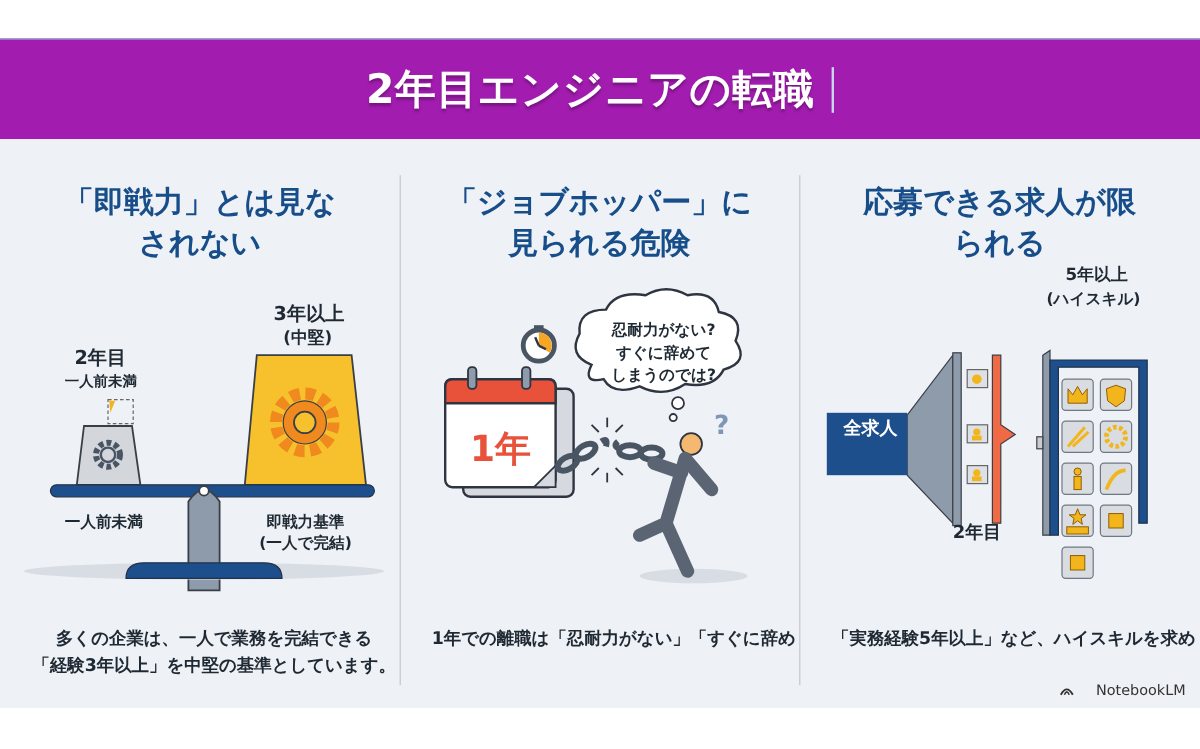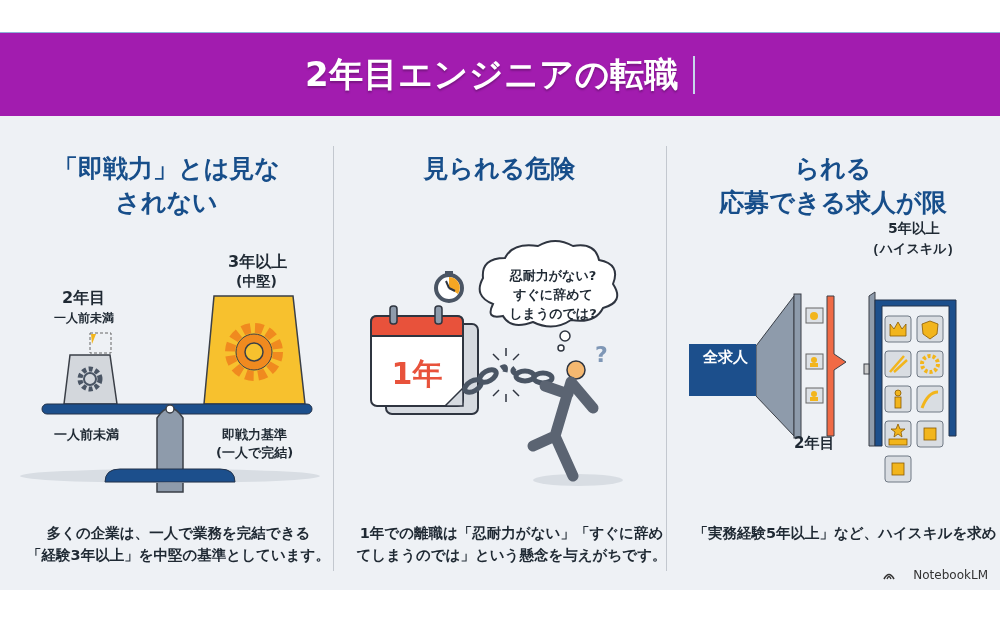--- a/index.html
+++ b/index.html
@@ -106,20 +106,21 @@
     <div class="col-desc">
       <div>多くの企業は、一人で業務を完結できる</div>
       <div>「経験3年以上」を中堅の基準としています。</div>
     </div>
   </div>
 
   <div class="divider" style="left:333px;"></div>
 
   <div class="col col2">
     <div class="col-title">
+      <div>「ジョブホッパー」に</div>
       <div>見られる危険</div>
     </div>
 
     <svg width="333" height="260" style="left:0;top:120px;">
 
       <path d="M160 68 Q140 60 150 42 Q148 22 172 22 Q180 6 205 10 Q222 0 240 10 Q262 6 266 24 Q288 28 280 48 Q292 66 270 72 Q262 88 238 84 Q220 96 200 86 Q178 94 170 80 Q152 84 160 68 Z" fill="#ffffff" stroke="#2f3540" stroke-width="2"></path>
       <circle cx="232" cy="100" r="5" fill="#fff" stroke="#2f3540" stroke-width="1.5"></circle>
       <circle cx="228" cy="112" r="3" fill="#fff" stroke="#2f3540" stroke-width="1.5"></circle>
 
       <g transform="translate(116,52)">
@@ -165,34 +166,33 @@
     </svg>
 
     <div class="lbl" style="left:160px;top:150px;width:120px;font-size:13px;line-height:19px;">
       <div>忍耐力がない?</div>
       <div>すぐに辞めて</div>
       <div>しまうのでは?</div>
     </div>
 
     <div class="col-desc">
       <div>1年での離職は「忍耐力がない」「すぐに辞め</div>
-      <div>てしまうのでは」という懸念を与えがちです。</div>
     </div>
   </div>
 
   <div class="divider" style="left:666px;"></div>
 
   <div class="col col3">
     <div class="col-title">
+      <div>応募できる求人が限</div>
       <div>られる</div>
-      <div>応募できる求人が限</div>
     </div>
 
     <div class="lbl" style="left:222px;top:104px;font-size:14px;">5年以上</div>
-    <div class="lbl" style="left:206px;top:124px;font-size:13px;font-family:Liberation Mono, monospace;">(ハイスキル)</div>
+    <div class="lbl" style="left:206px;top:124px;font-size:13px;">(ハイスキル)</div>
 
     <svg width="334" height="260" style="left:0;top:150px;">
 
       <path d="M90 80 L128 30 L128 170 L90 130 Z" fill="#8e9bab" stroke="#3a3f47" stroke-width="1"></path>
       <rect x="128" y="28" width="7" height="144" fill="#8e9bab" stroke="#3a3f47" stroke-width="1"></rect>
       <rect x="23" y="78" width="67" height="52" fill="#1c4f8c"></rect>
 
       <g>
           <rect x="140" y="42" width="17" height="15" fill="#dde1e6" stroke="#666" stroke-width="1"></rect>
           <circle cx="148" cy="50" r="4" fill="#f2b51c"></circle>

